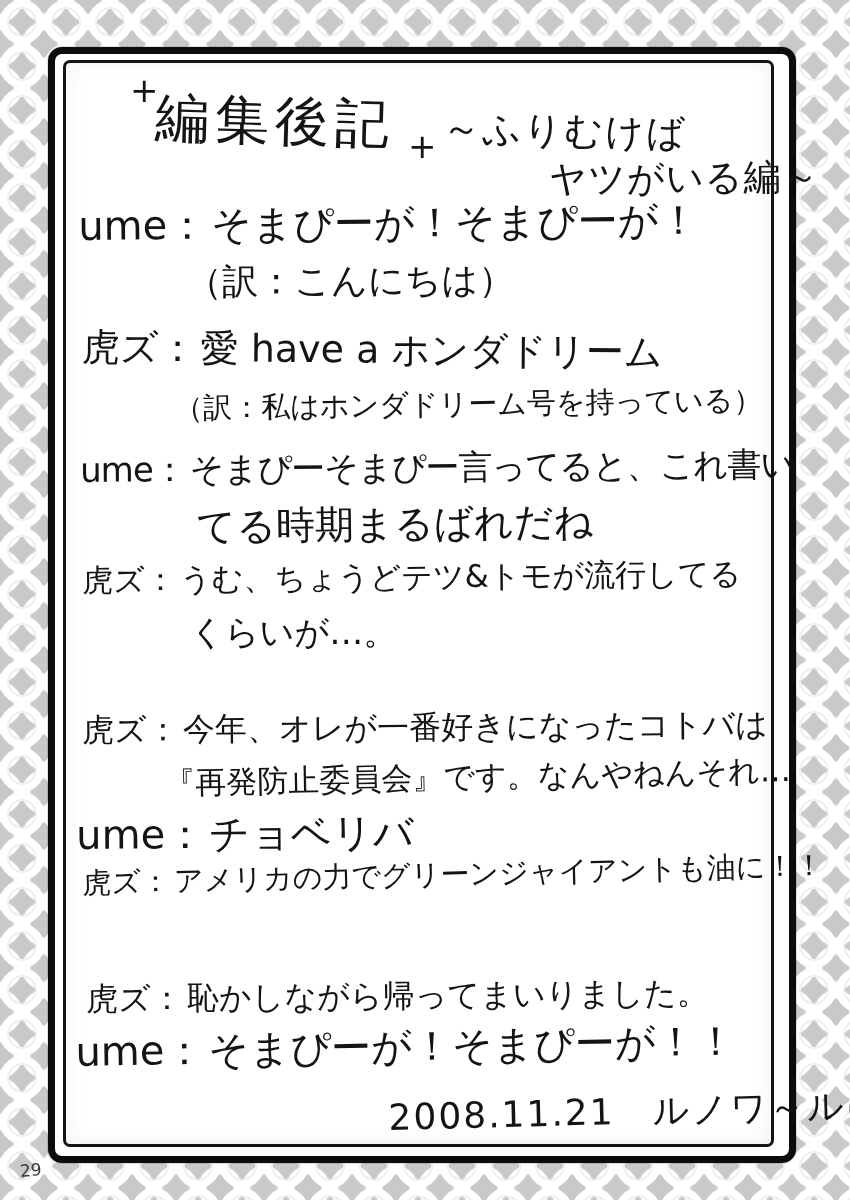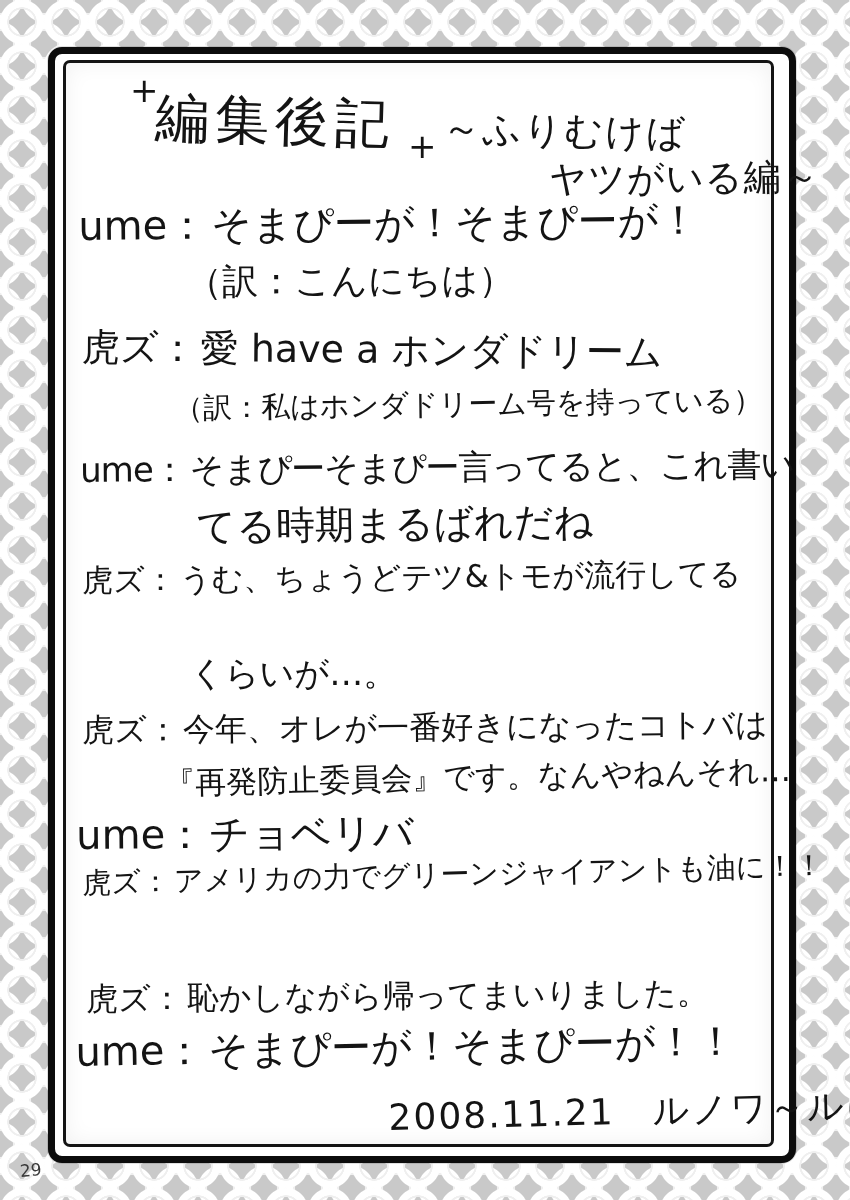--- a/index.html
+++ b/index.html
@@ -70,21 +70,21 @@
   .subtitle-1      { left: 443px; top: 108px; font-size: 38px; transform: rotate(1.2deg); letter-spacing: 2px; }
   .subtitle-2      { left: 549px; top: 160px; font-size: 37px; transform: rotate(-0.6deg); letter-spacing: 1px; }
 
   .r0  { left: 78px;  top: 204px;  font-size: 40px; transform: rotate(-0.6deg); }
   .r1  { left: 182px; top: 262px;  font-size: 36px; transform: rotate(-0.4deg); }
   .r2  { left: 82px;  top: 327px;  font-size: 38px; transform: rotate(0.5deg); }
   .r3  { left: 170px; top: 393px;  font-size: 29px; transform: rotate(-0.8deg); }
   .r4  { left: 80px;  top: 452px;  font-size: 34px; transform: rotate(-0.5deg); letter-spacing: -1px; }
   .r5  { left: 192px; top: 506px;  font-size: 39px; transform: rotate(-0.8deg); }
   .r6  { left: 82px;  top: 563px;  font-size: 31px; transform: rotate(-0.6deg); }
-  .r7  { left: 186px; top: 614px;  font-size: 34px; margin-top: 41px; }
+  .r7  { left: 186px; top: 614px;  font-size: 34px; }
   .r8  { left: 78px;  top: 646px;  font-size: 45px; }
   .r9  { left: 82px;  top: 713px;  font-size: 32px; transform: rotate(-0.5deg); }
   .r10 { left: 160px; top: 766px;  font-size: 31px; transform: rotate(-1.2deg); }
   .r11 { left: 76px;  top: 813px;  font-size: 40px; transform: rotate(-0.5deg); }
   .r12 { left: 82px;  top: 868px;  font-size: 29px; transform: rotate(-1.4deg); }
   .r13 { left: 72px;  top: 916px;  font-size: 35px; }
   .r14 { left: 86px;  top: 982px;  font-size: 32px; transform: rotate(-0.6deg); }
   .r15 { left: 75px;  top: 1030px; font-size: 40px; transform: rotate(-1deg); }
 
   .date-line {

